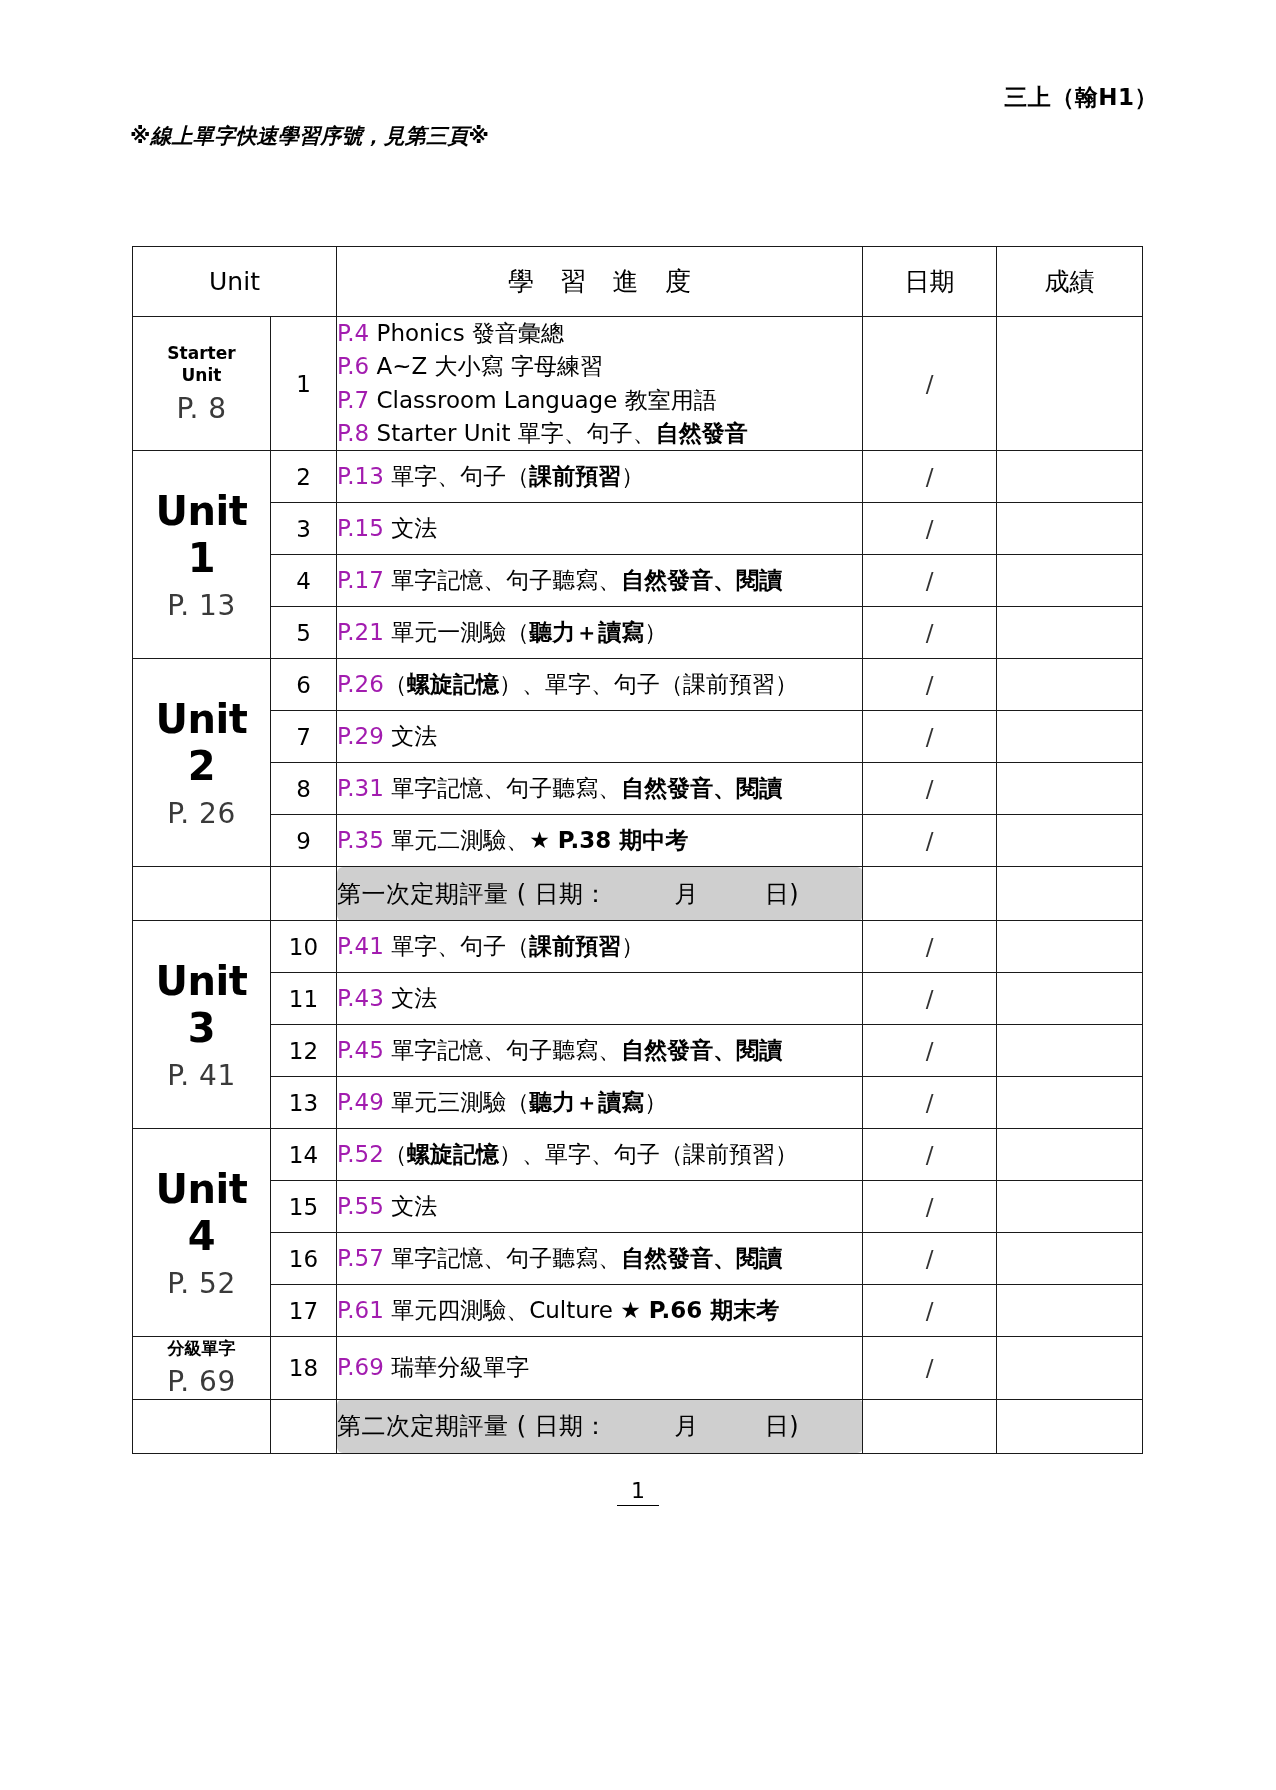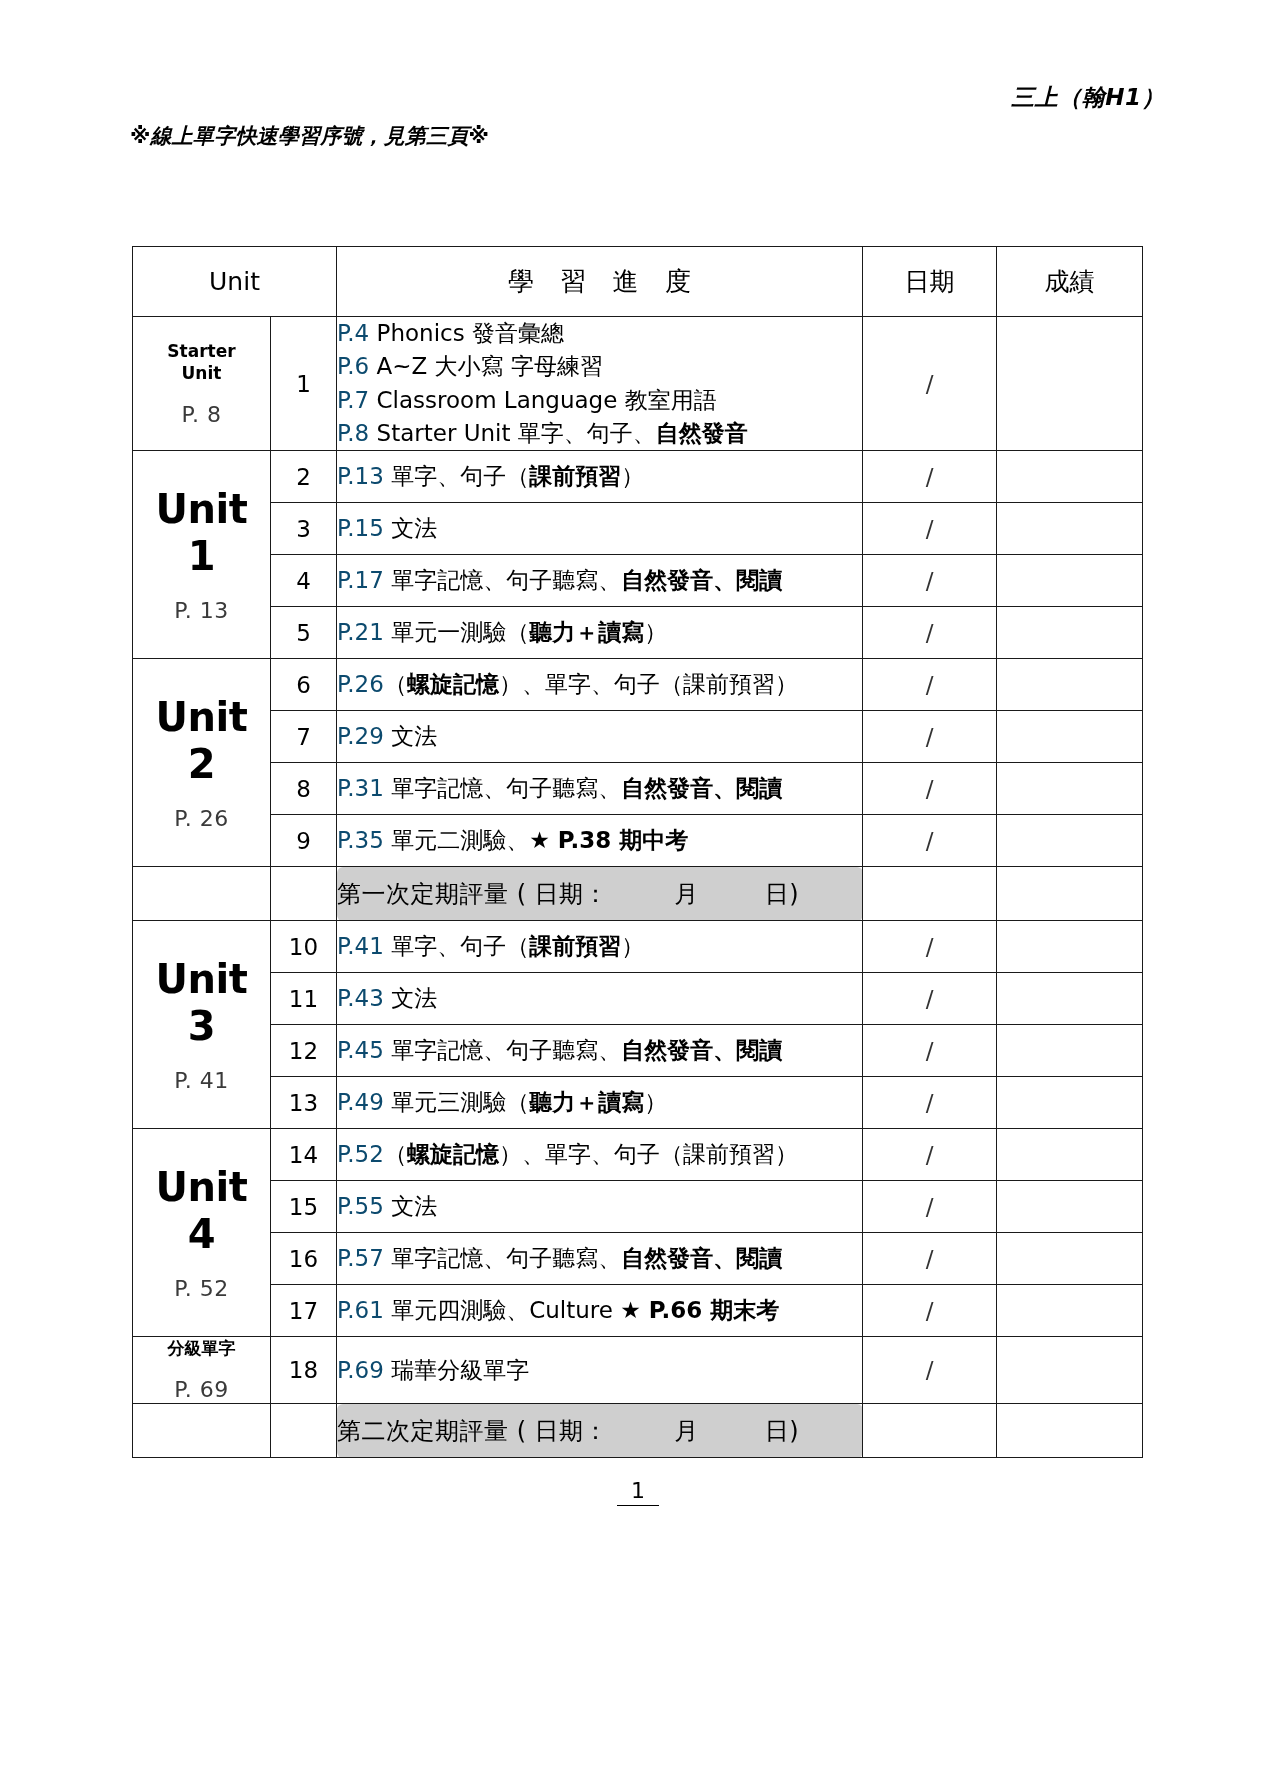--- a/index.html
+++ b/index.html
@@ -18,26 +18,25 @@
     width: 1276px;
     height: 1790px;
     padding: 0;
     position: relative;
   }
 
   
   .corner-code {
     position: absolute;
     top: 82px;
-    right: 111px;
+    right: 118px;
     font-size: 23px;
     font-weight: 700;
     letter-spacing: 0.5px;
     white-space: nowrap;
-    font-style: italic;
   }
   .notice {
     position: absolute;
     top: 122px;
     left: 130px;
     font-size: 21px;
     font-weight: 700;
     font-style: italic;
     letter-spacing: 0.2px;
     white-space: nowrap;
@@ -101,45 +100,45 @@
     display: block;
     letter-spacing: -0.5px;
   }
   .unit-med {
     font-size: 17px;
     font-weight: 700;
     display: block;
     line-height: 1.3;
   }
   .unit-page {
-    font-size: 22px;
+    font-size: 28px;
     font-weight: 400;
     display: block;
-    margin-top: 18px;
+    margin-top: 6px;
     color: #3a3a3a;
     letter-spacing: 0.5px;
   }
 
   
   .no-cell {
     text-align: center;
     font-size: 23px;
     font-weight: 700;
   }
 
   
   .prog-cell {
     font-size: 23px;
     padding: 8px 0 8px 12px;
     line-height: 1.45;
     text-align: left;
     white-space: nowrap;
   }
   .prog-cell .ln { display: block; }
-  .pg { color: #0c4a6e; text-align: center; }
+  .pg { color: #a21caf; text-align: center; }
   .bold { font-weight: 700; }
 
   
   .date-cell {
     text-align: center;
     font-size: 23px;
     color: #333;
   }
   .score-cell { text-align: center; }
 

